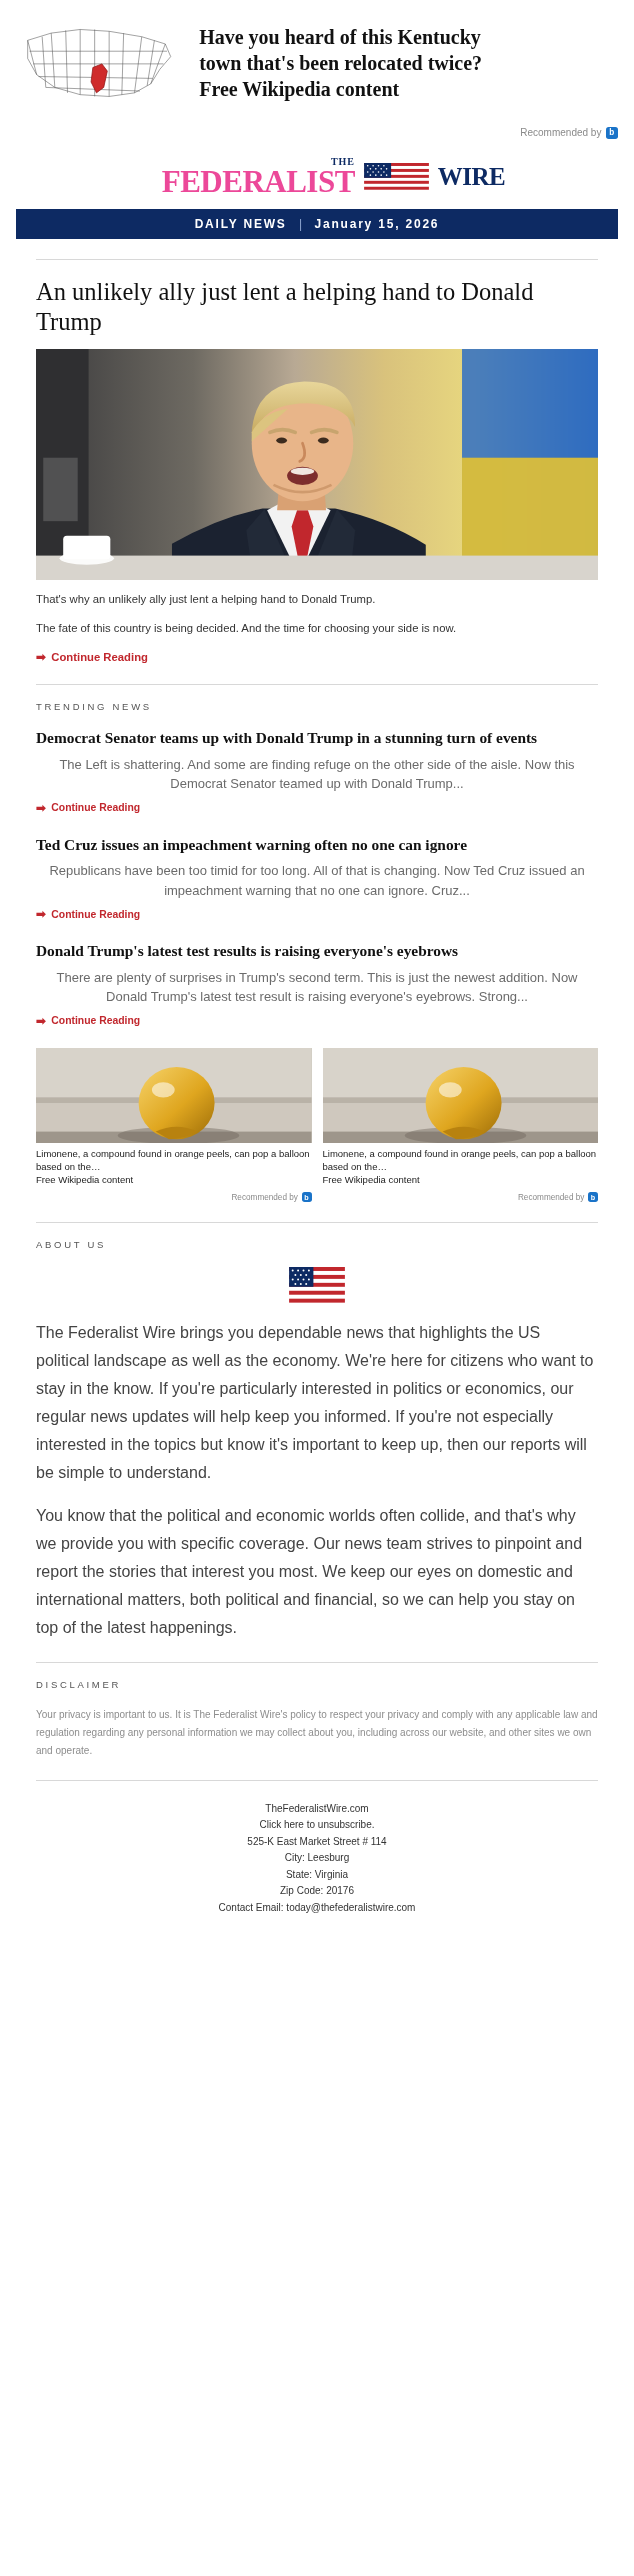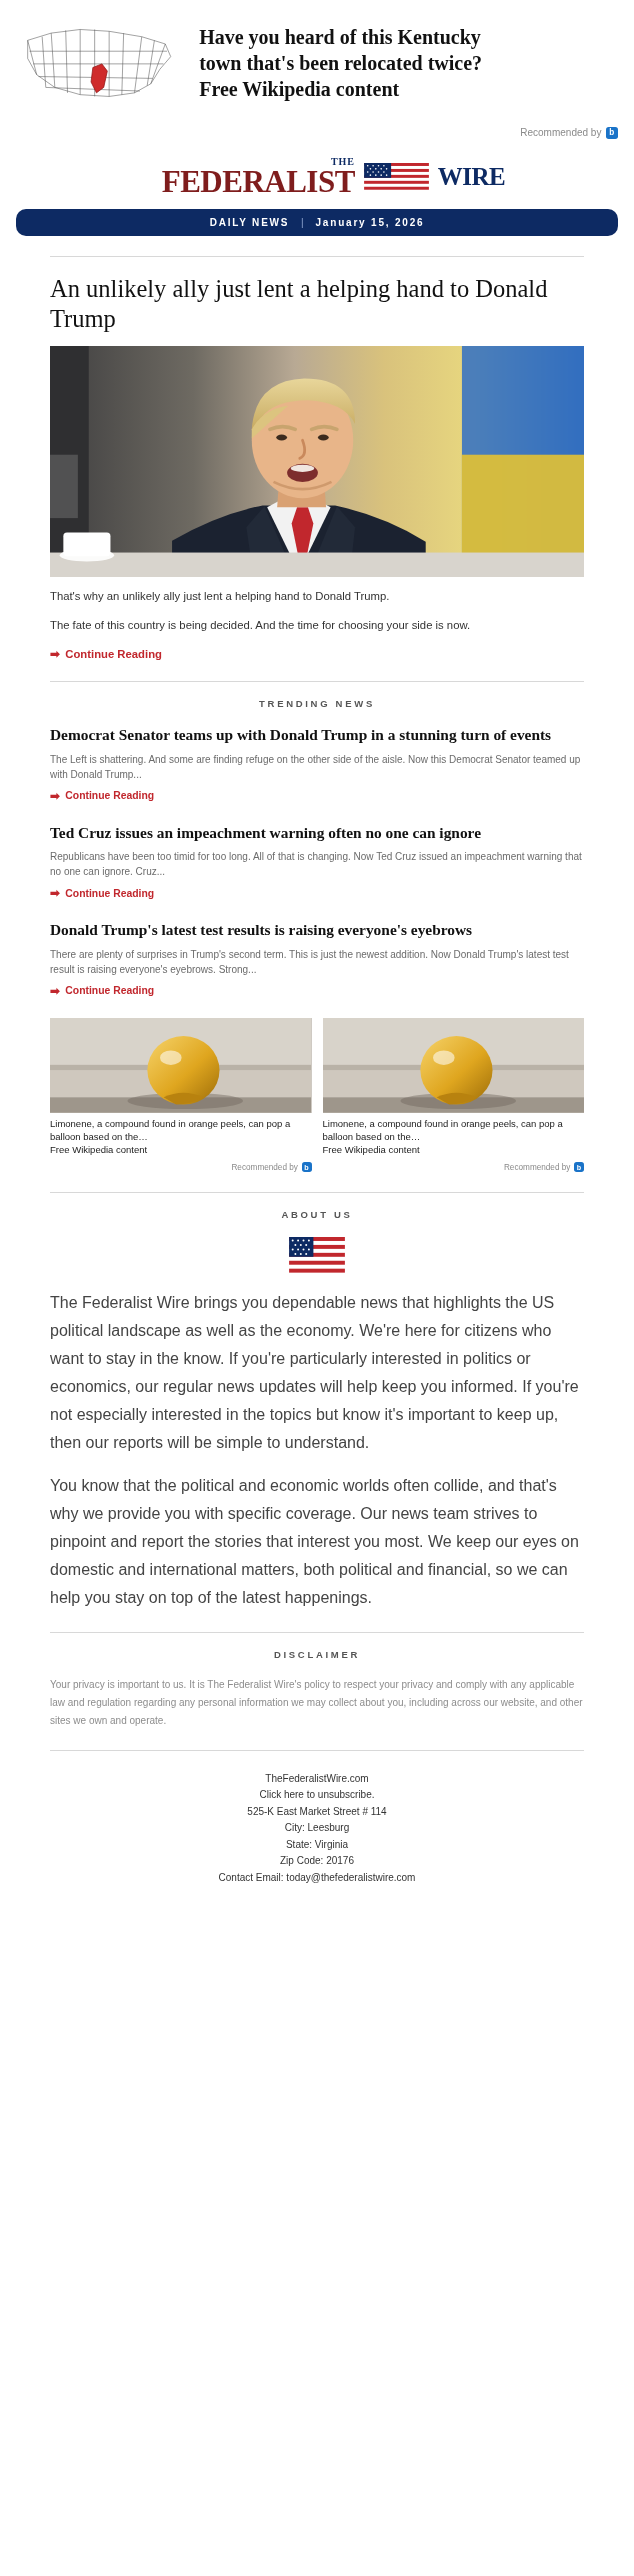--- a/index.html
+++ b/index.html
@@ -92,21 +92,21 @@
     letter-spacing: 0.9px;
     color: #0d2a63;
     font-weight: 700;
     line-height: 1;
     text-align: right;
   }
   .logo-federalist {
     font-family: "Liberation Serif", serif;
     font-size: 31px;
     font-weight: 700;
-    color: #7f1d1d;
+    color: #ec4899;
     line-height: 0.95;
     letter-spacing: -0.5px;
     margin-left: 33px;
   }
   .logo-wire {
     font-family: "Liberation Serif", serif;
     font-size: 25px;
     font-weight: 700;
     color: #0d2a63;
     line-height: 1;
@@ -120,35 +120,34 @@
     flex: 0 0 65px;
   }
 
   
   .datebar {
     margin: 0 16.3px;
     background: #0d2a63;
     color: #ffffff;
     text-align: center;
     padding: 8.2px 0;
-    font-size: 10px;
+    font-size: 12px;
     letter-spacing: 1.8px;
     font-weight: 700;
-    border-radius: 10px;
   }
   .datebar .sep {
     color: #8fa5cf;
     font-weight: 400;
     padding: 0 7.2px;
     letter-spacing: 0;
   }
 
   
   .content {
-    padding: 0 50px;
+    padding: 0 36px;
   }
   .rule {
     border: 0;
     border-top: 0.9px solid #d8d8d8;
     margin: 20px 0 16.3px 0;
   }
   h1.headline {
     font-family: "Liberation Serif", serif;
     font-size: 24.5px;
     line-height: 1.22;
@@ -178,41 +177,42 @@
     font-weight: 600;
     display: inline-flex;
     align-items: center;
     gap: 5.4px;
     cursor: pointer;
   }
   .arrow { color: #c1272d; font-size: 11.8px; }
 
   
   .section-label {
-    text-align: center;
+    text-align: left;
     font-size: 9.5px;
     letter-spacing: 2.7px;
     color: #555555;
-    font-weight: 700;
+    font-weight: 400;
     margin: 7.2px 0 16.3px 0;
   }
   .trend-item { margin-bottom: 20px; }
   .trend-item h2 {
     font-family: "Liberation Serif", serif;
     font-size: 15.4px;
     line-height: 1.3;
     font-weight: 700;
     color: #111111;
     margin: 0 0 6.3px 0;
   }
   .trend-item p {
-    font-size: 10px;
+    font-size: 13px;
     line-height: 1.5;
     color: #6b6b6b;
     margin: 0;
+    text-align: center;
   }
   .trend-item .continue { margin-top: 7.2px; font-size: 10.4px; }
 
   
   .promo-grid {
     display: flex;
     gap: 11px;
     margin-top: 9px;
   }
   .promo-card { flex: 1 1 0; }

